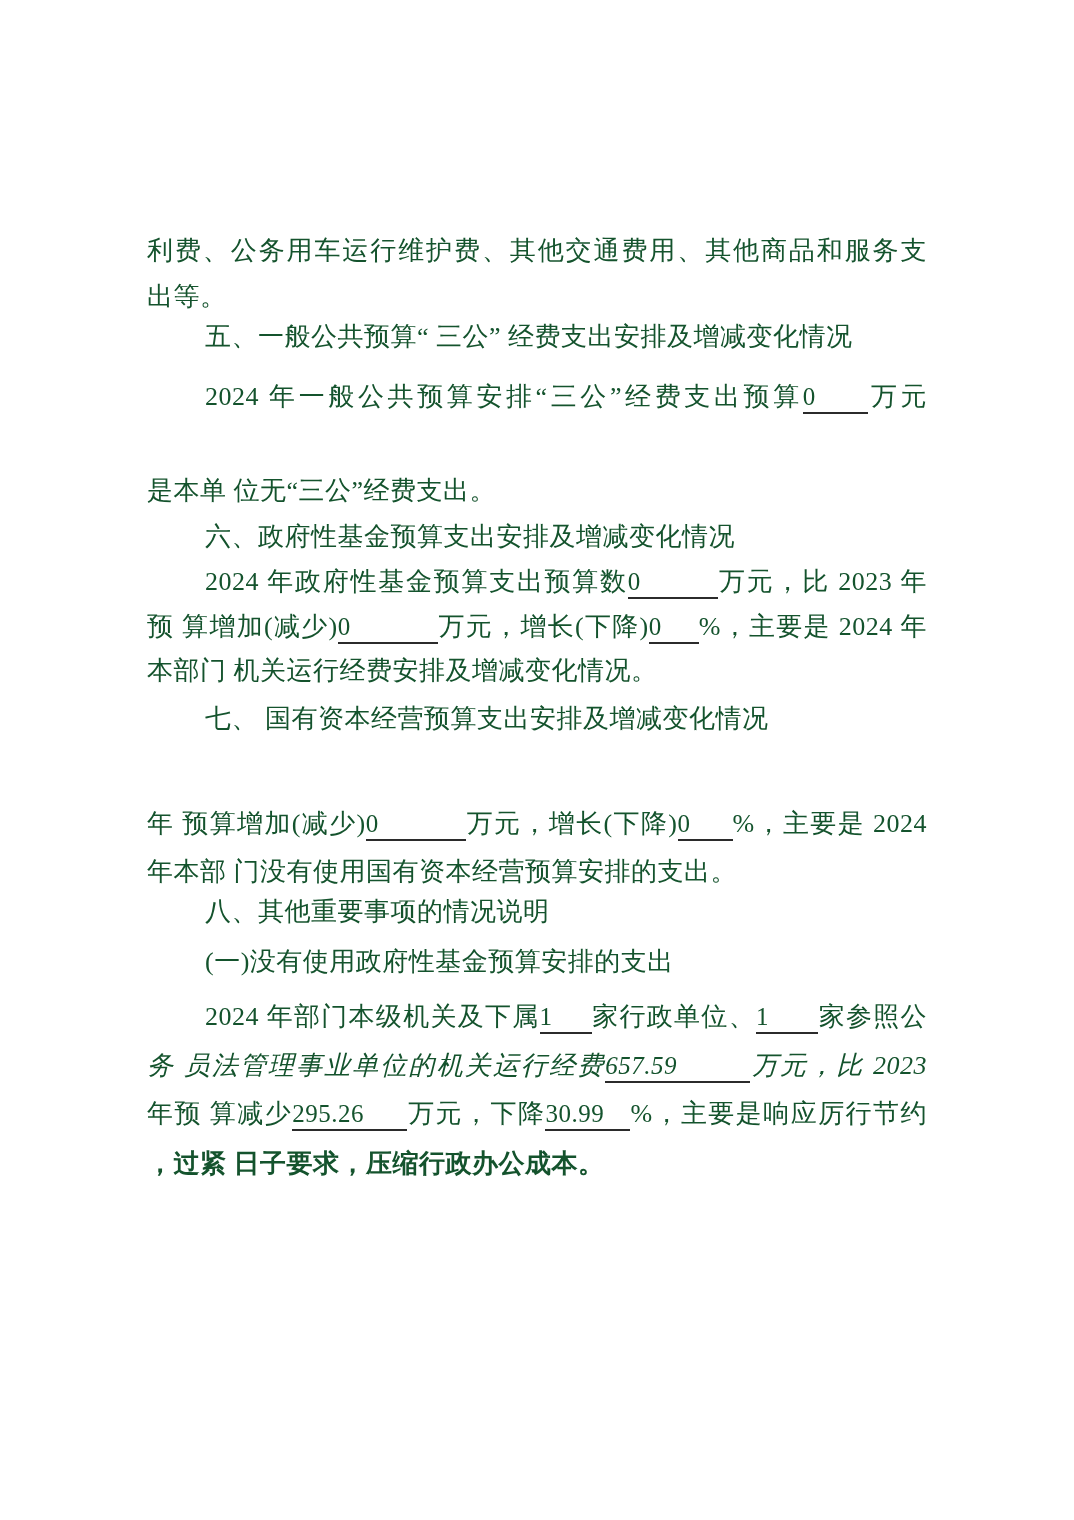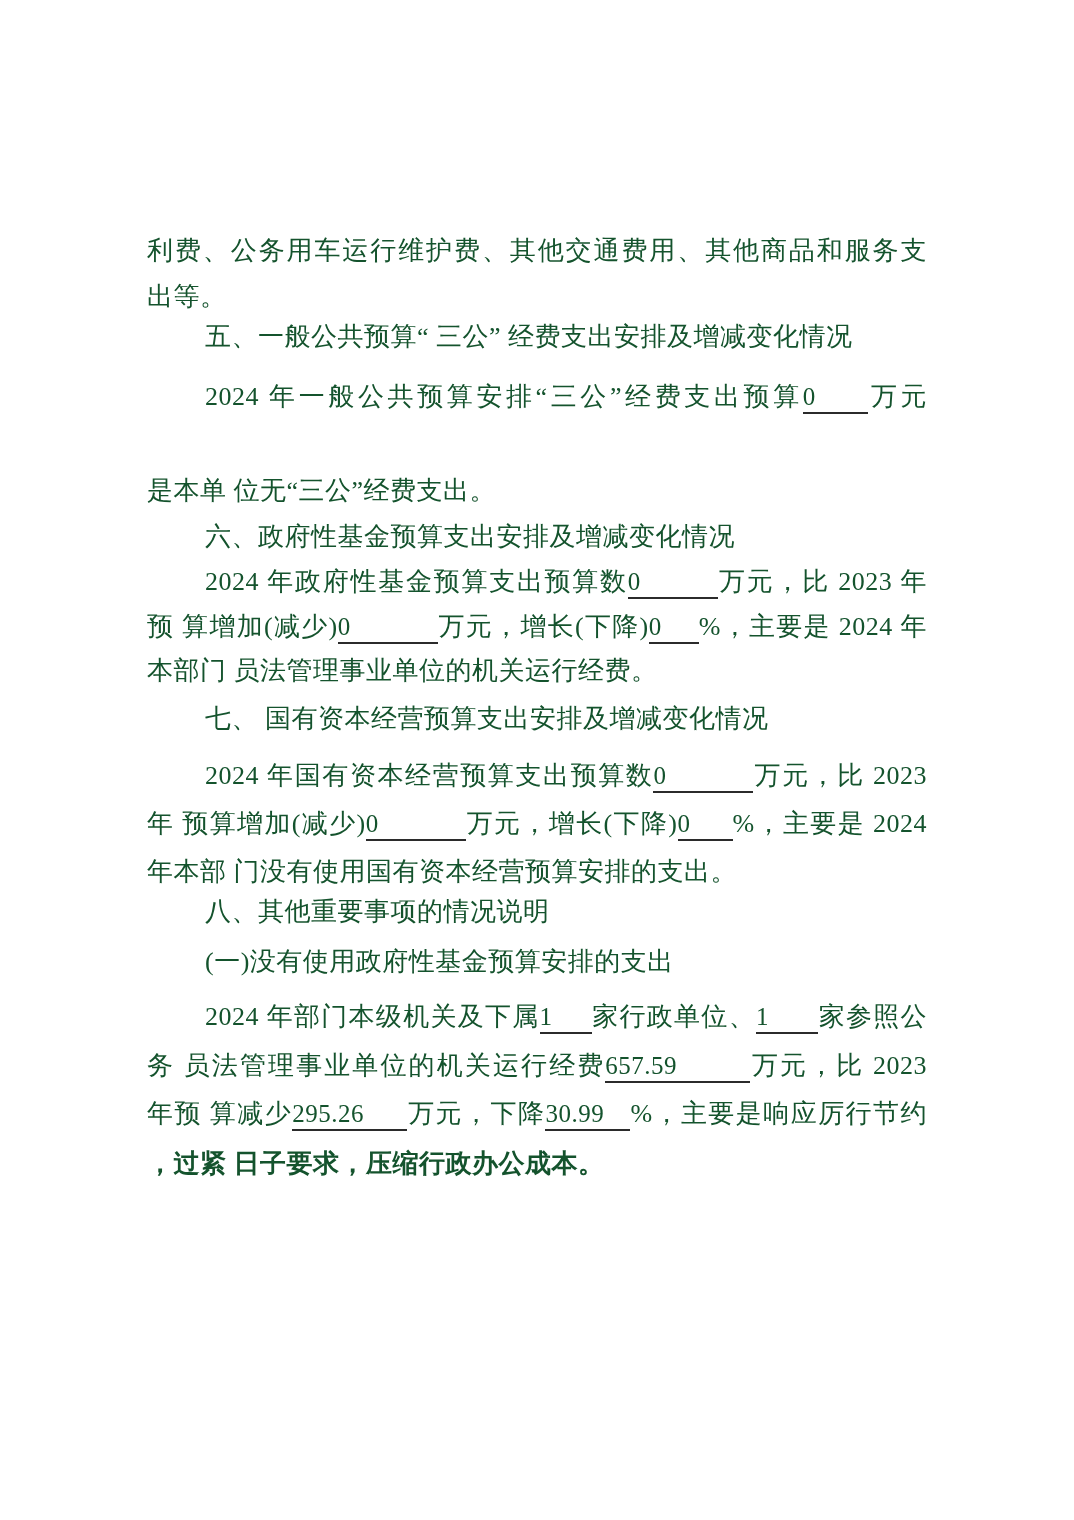--- a/index.html
+++ b/index.html
@@ -58,25 +58,24 @@
 <div class="page">
   <div class="doc" id="doc">
       <div class="line justify" style="top: 231px;"><span>利费、公务用车运行维护费、其他交通费用、其他商品和服务支</span></div>
       <div class="line left" style="top: 277px;"><span>出等。</span></div>
       <div class="line left indent" style="top: 317px;"><span>五、一般公共预算“ 三公” 经费支出安排及增减变化情况</span></div>
       <div class="line justify indent" style="top: 377px;"><span>2024 年一般公共预算安排“三公”经费支出预算</span><span class="blank" style="min-width: 65px;">0</span><span>万元</span></div>
       <div class="line left" style="top: 471px;"><span>是本单 位无“三公”经费支出。</span></div>
       <div class="line left indent" style="top: 517px;"><span>六、政府性基金预算支出安排及增减变化情况</span></div>
       <div class="line justify indent" style="top: 562px;"><span>2024 年政府性基金预算支出预算数</span><span class="blank" style="min-width: 90px;">0</span><span>万元，比 2023 年</span></div>
       <div class="line justify" style="top: 607px; font-family: Liberation Serif, serif;"><span>预 算增加(减少)</span><span class="blank" style="min-width: 100px;">0</span><span>万元，增长(下降)</span><span class="blank" style="min-width: 50px;">0</span><span>%，主要是 2024 年</span></div>
-      <div class="line left" style="top: 651px;"><span>本部门 员法管理事业单位的机关运行经费。</span></div>
+      <div class="line left" style="top: 651px;"><span>本部门 机关运行经费安排及增减变化情况。</span></div>
       <div class="line left indent" style="top: 699px;"><span>七、 国有资本经营预算支出安排及增减变化情况</span></div>
-      <div class="line justify indent" style="top: 756px;"><span>2024 年国有资本经营预算支出预算数</span><span class="blank" style="min-width: 100px;">0</span><span>万元，比 2023</span></div>
       <div class="line justify" style="top: 804px;"><span>年 预算增加(减少)</span><span class="blank" style="min-width: 100px;">0</span><span>万元，增长(下降)</span><span class="blank" style="min-width: 55px;">0</span><span>%，主要是 2024</span></div>
       <div class="line left" style="top: 852px;"><span>年本部 门没有使用国有资本经营预算安排的支出。</span></div>
       <div class="line left indent" style="top: 892px;"><span>八、其他重要事项的情况说明</span></div>
       <div class="line left indent" style="top: 942px;"><span>(一)没有使用政府性基金预算安排的支出</span></div>
       <div class="line justify indent" style="top: 997px;"><span>2024 年部门本级机关及下属</span><span class="blank" style="min-width: 52px;">1</span><span>家行政单位、</span><span class="blank" style="min-width: 62px;">1</span><span>家参照公</span></div>
-      <div class="line justify" style="top: 1046px;"><span>务 员法管理事业单位的机关运行经费</span><span class="blank" style="min-width: 145px;">657.59</span><span>万元，比 2023</span></div>
+      <div class="line justify" style="top: 1046px; font-style: italic;"><span>务 员法管理事业单位的机关运行经费</span><span class="blank" style="min-width: 145px;">657.59</span><span>万元，比 2023</span></div>
       <div class="line justify" style="top: 1094px;"><span>年预 算减少</span><span class="blank" style="min-width: 115px;">295.26</span><span>万元，下降</span><span class="blank" style="min-width: 85px;">30.99</span><span>%，主要是响应厉行节约</span></div>
       <div class="line left" style="top: 1144px; font-weight: bold;"><span>，过紧 日子要求，压缩行政办公成本。</span></div>
     </div>
 </div>
 
 </body></html>

